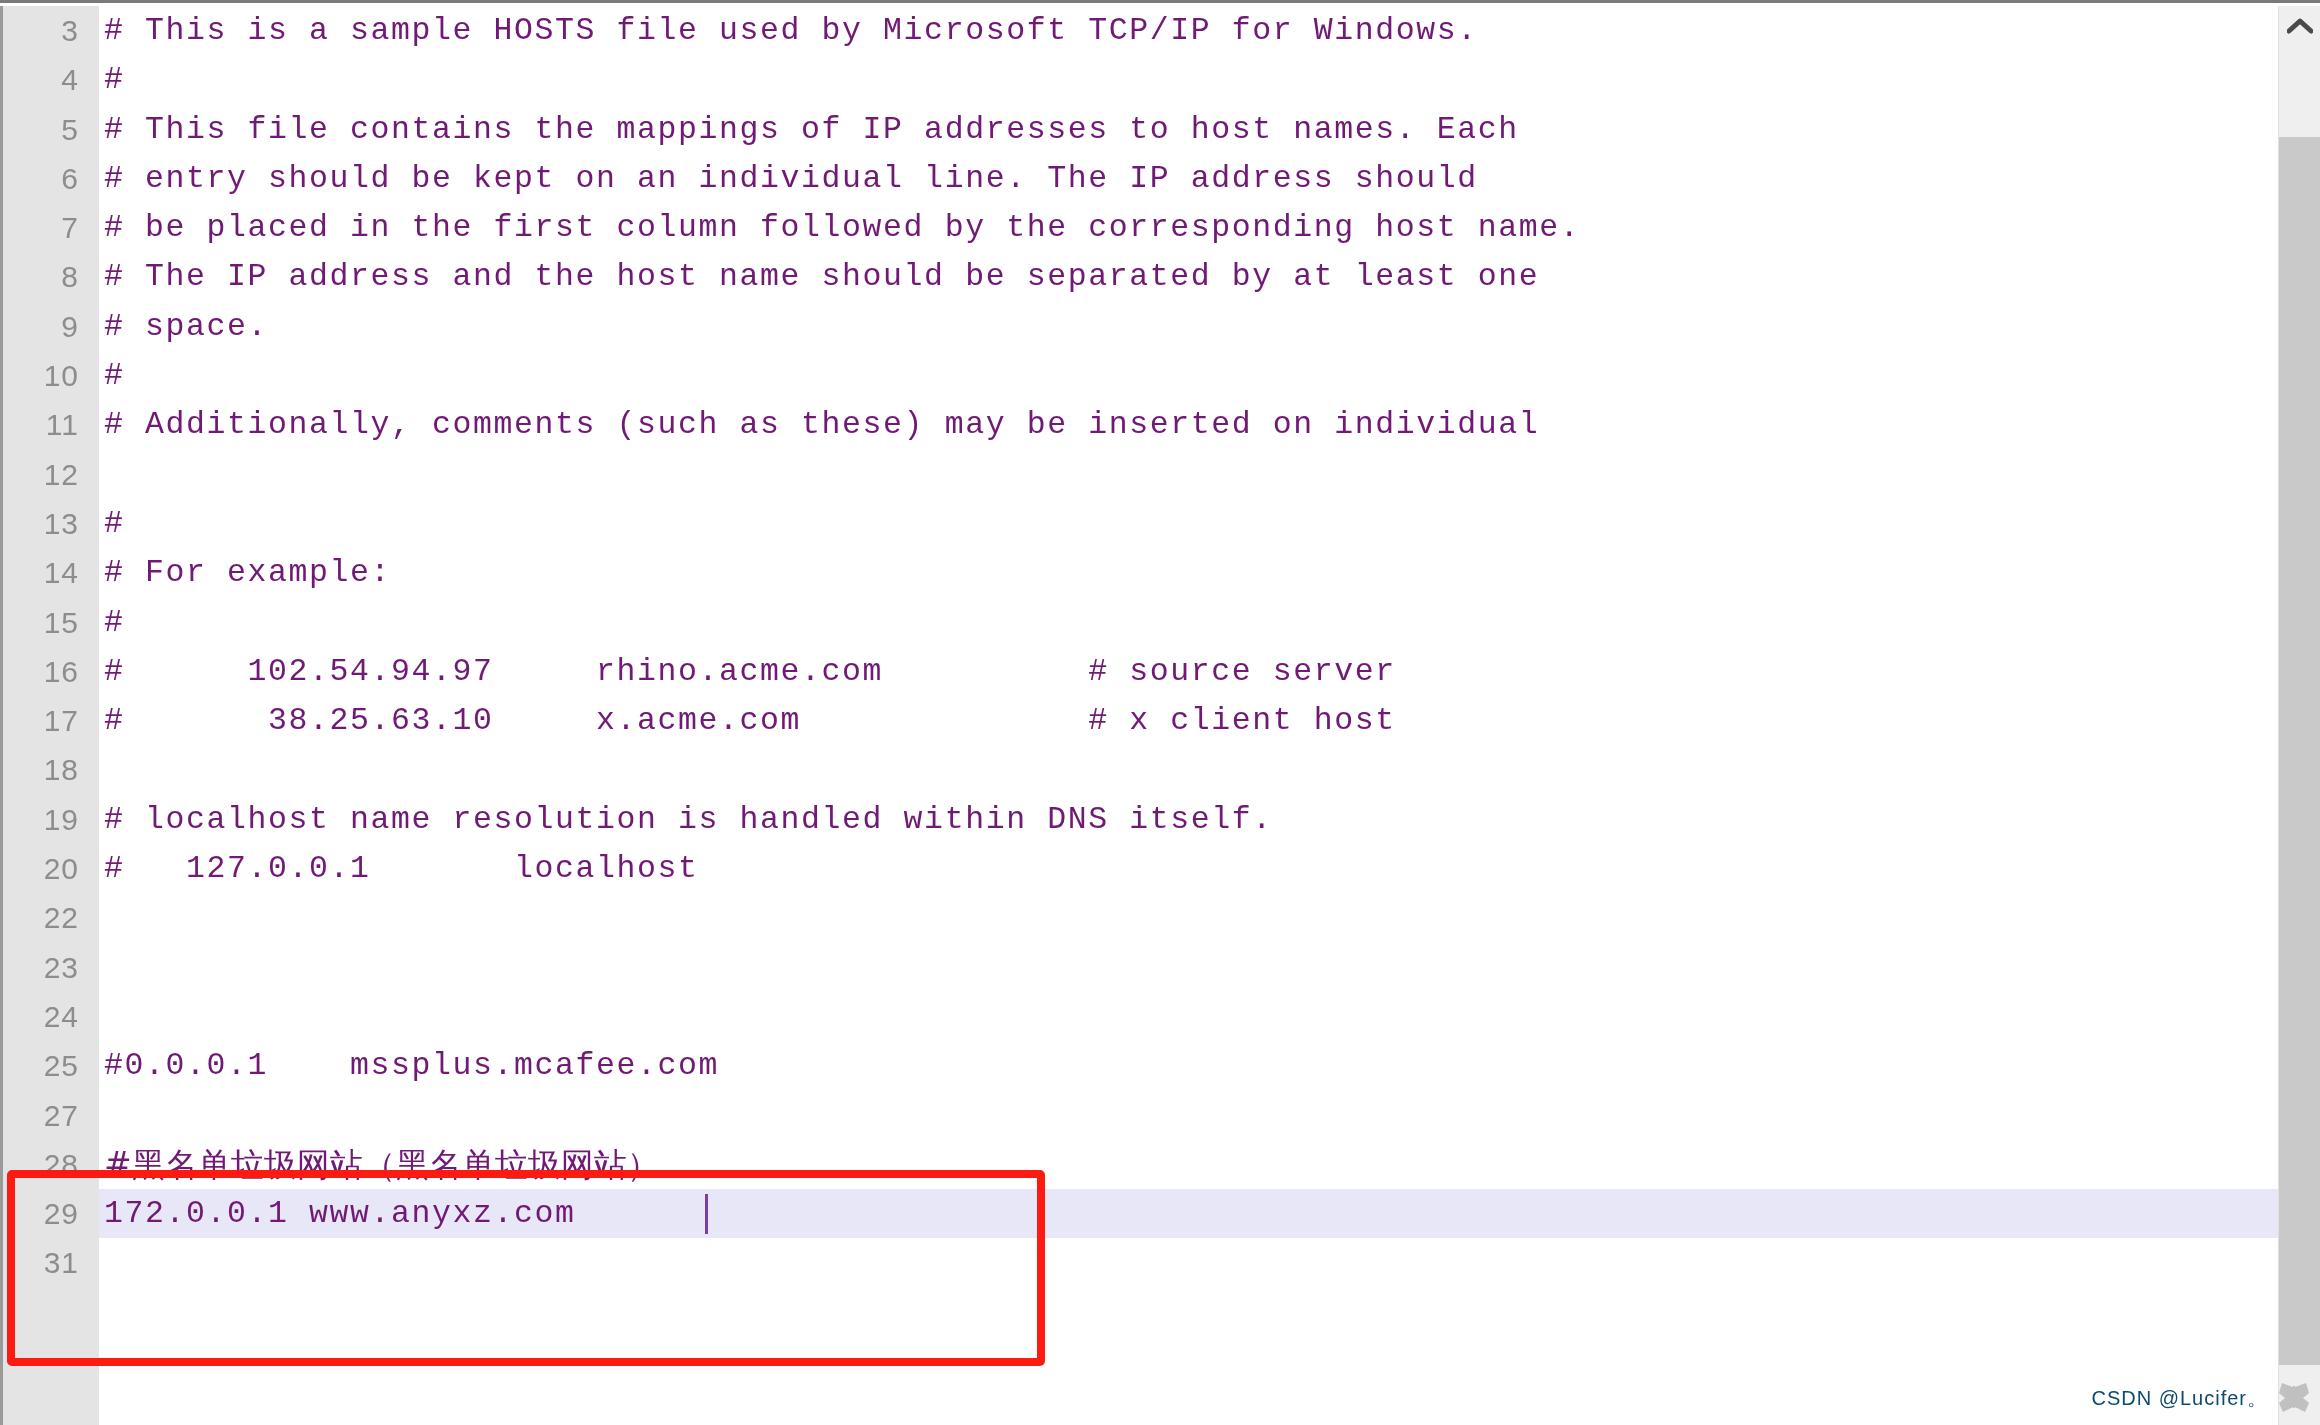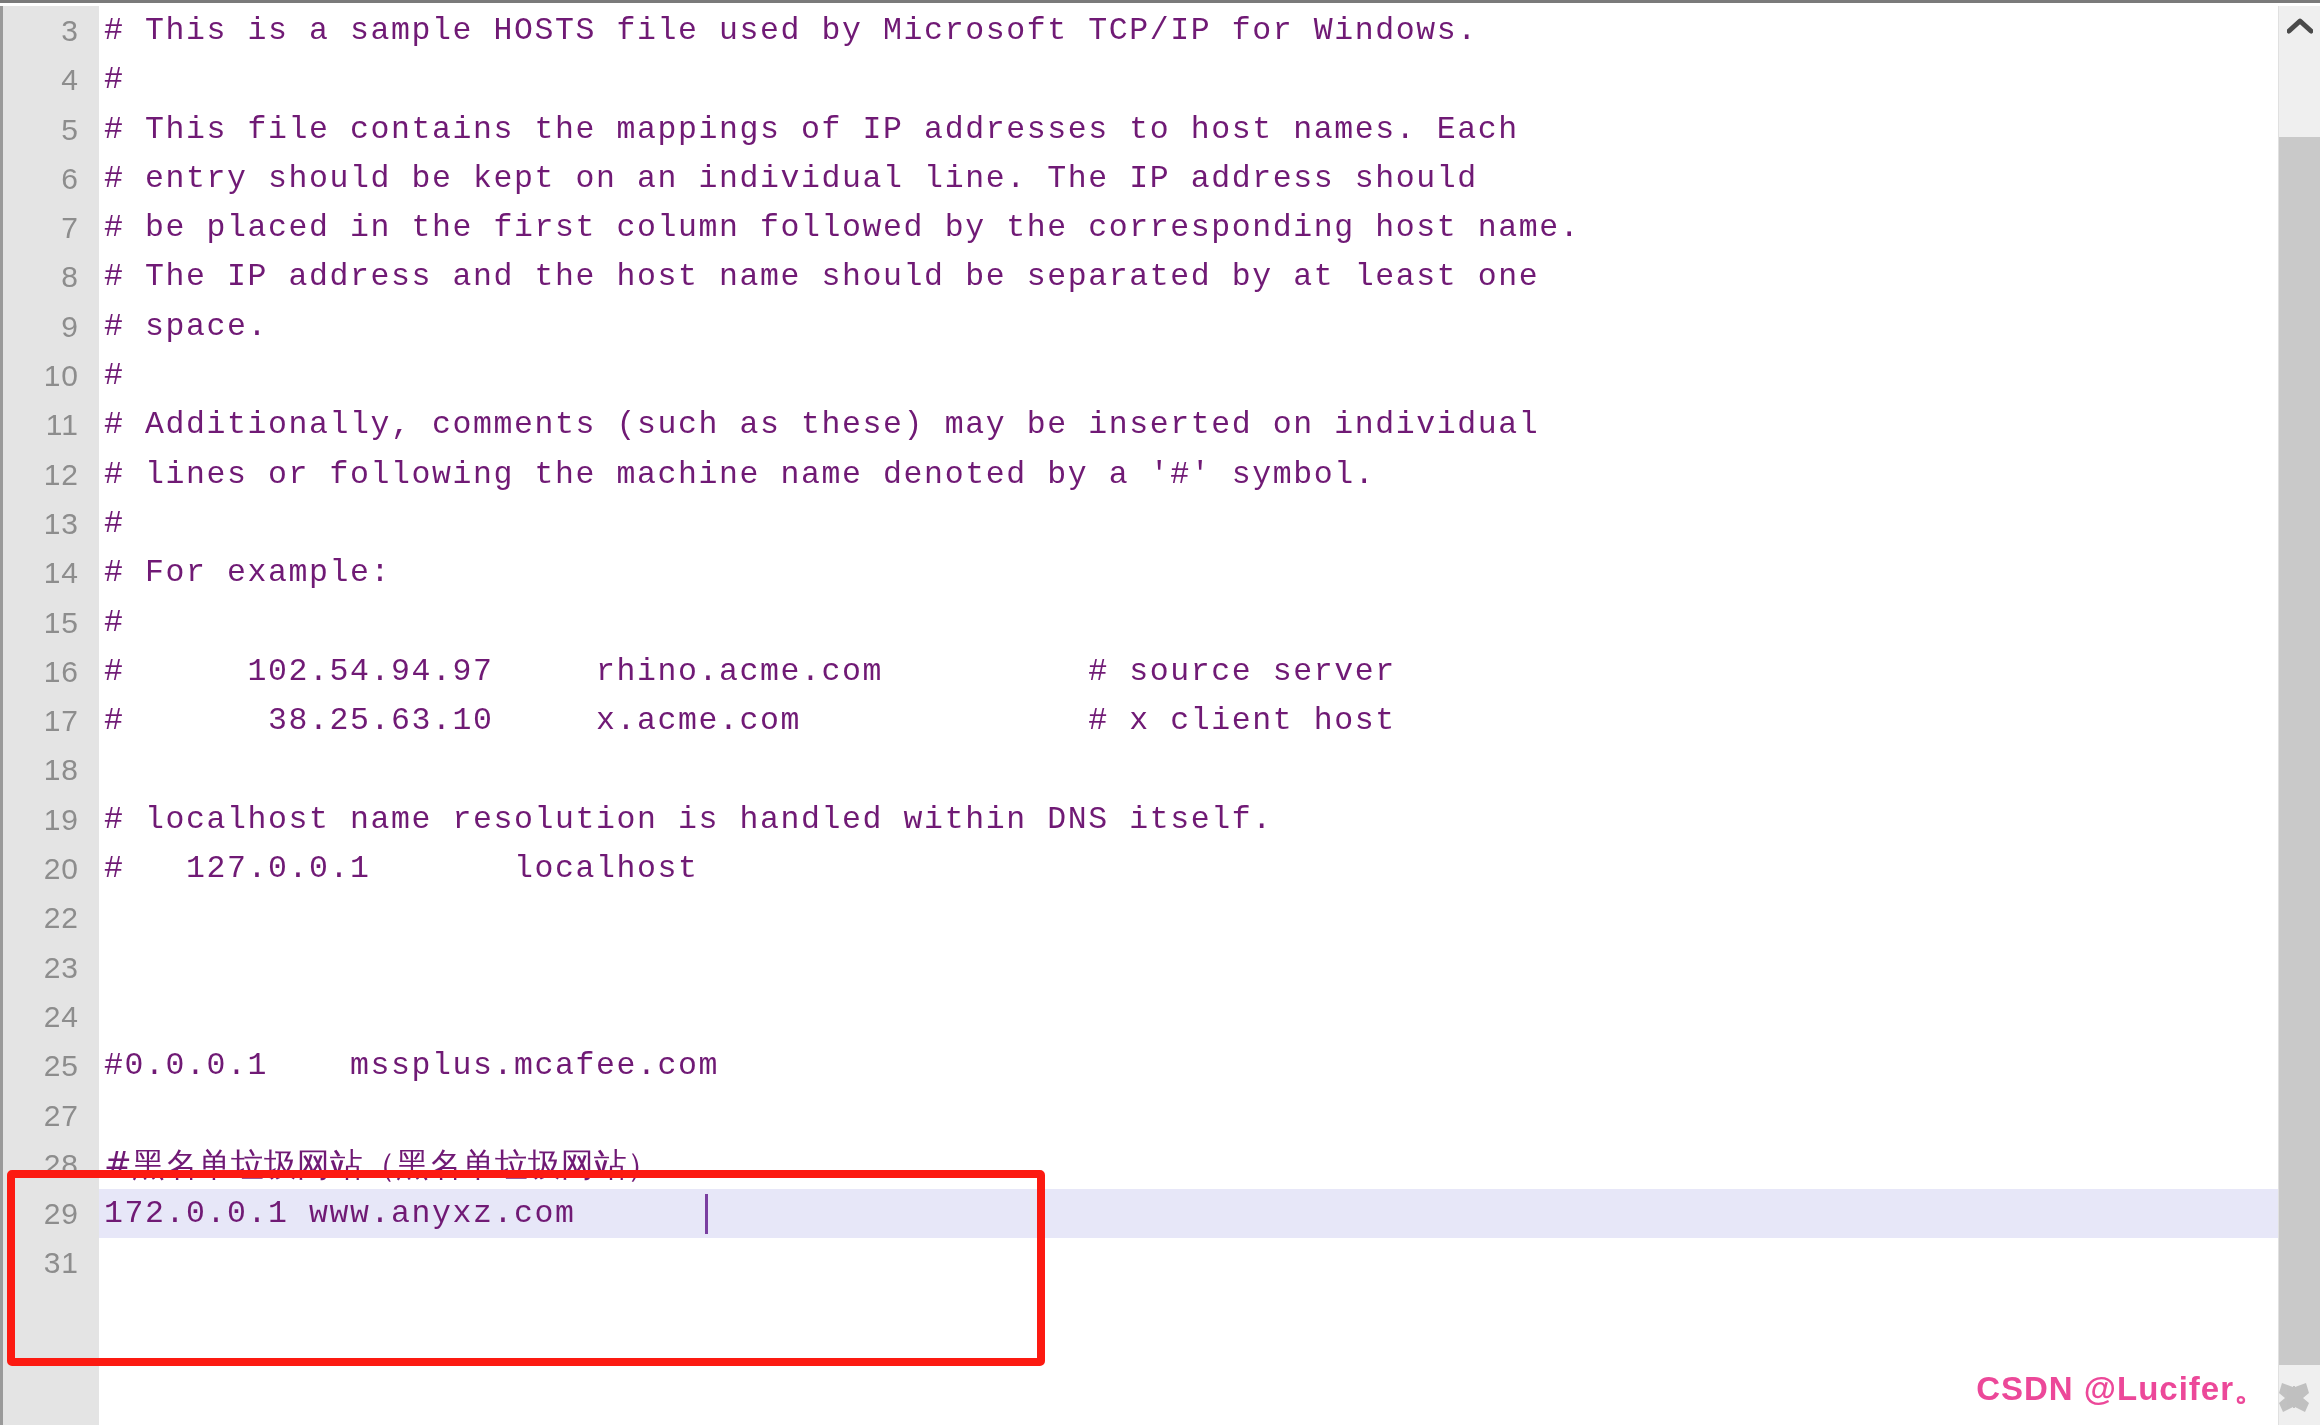--- a/index.html
+++ b/index.html
@@ -91,26 +91,25 @@
     display:flex;align-items:center;justify-content:center;
   }
   #scroll-up-button svg{display:block;}
   #scroll-thumb{
     position:absolute;left:0;top:131px;width:41px;height:1228px;
     background:#c9c9c9;
   }
   
   #watermark{
     position:absolute;right:52px;bottom:13px;
-    color:#ec4899;
-    font-size:33px;
+    color:#0c4a6e;
+    font-size:20px;
     font-family:"Liberation Sans",sans-serif;
     letter-spacing:1px;
     white-space:nowrap;
-    font-weight:bold;
   }
   #watermark-logo{
     position:absolute;right:8px;bottom:10px;
     width:36px;height:34px;
   }
 </style>
 </head>
 <body>
 
 <div id="editor-window">
@@ -122,21 +121,21 @@
     <div id="lines">
         <div class="code-line"><span class="ln">3</span><span class="ltext"># This is a sample HOSTS file used by Microsoft TCP/IP for Windows.</span></div>
         <div class="code-line"><span class="ln">4</span><span class="ltext">#</span></div>
         <div class="code-line"><span class="ln">5</span><span class="ltext"># This file contains the mappings of IP addresses to host names. Each</span></div>
         <div class="code-line"><span class="ln">6</span><span class="ltext"># entry should be kept on an individual line. The IP address should</span></div>
         <div class="code-line"><span class="ln">7</span><span class="ltext"># be placed in the first column followed by the corresponding host name.</span></div>
         <div class="code-line"><span class="ln">8</span><span class="ltext"># The IP address and the host name should be separated by at least one</span></div>
         <div class="code-line"><span class="ln">9</span><span class="ltext"># space.</span></div>
         <div class="code-line"><span class="ln">10</span><span class="ltext">#</span></div>
         <div class="code-line"><span class="ln">11</span><span class="ltext"># Additionally, comments (such as these) may be inserted on individual</span></div>
-        <div class="code-line"><span class="ln">12</span><span class="ltext"># lines or following the machine name denoted by a '#' symbol.</span></div>
+        <div class="code-line"><span class="ln">12</span></div>
         <div class="code-line"><span class="ln">13</span><span class="ltext">#</span></div>
         <div class="code-line"><span class="ln">14</span><span class="ltext"># For example:</span></div>
         <div class="code-line"><span class="ln">15</span><span class="ltext">#</span></div>
         <div class="code-line"><span class="ln">16</span><span class="ltext">#      102.54.94.97     rhino.acme.com          # source server</span></div>
         <div class="code-line"><span class="ln">17</span><span class="ltext">#       38.25.63.10     x.acme.com              # x client host</span></div>
         <div class="code-line"><span class="ln">18</span><span class="ltext"></span></div>
         <div class="code-line"><span class="ln">19</span><span class="ltext"># localhost name resolution is handled within DNS itself.</span></div>
         <div class="code-line"><span class="ln">20</span><span class="ltext">#   127.0.0.1       localhost</span></div>
         <div class="code-line"><span class="ln">22</span><span class="ltext"></span></div>
         <div class="code-line"><span class="ln">23</span><span class="ltext"></span></div>

